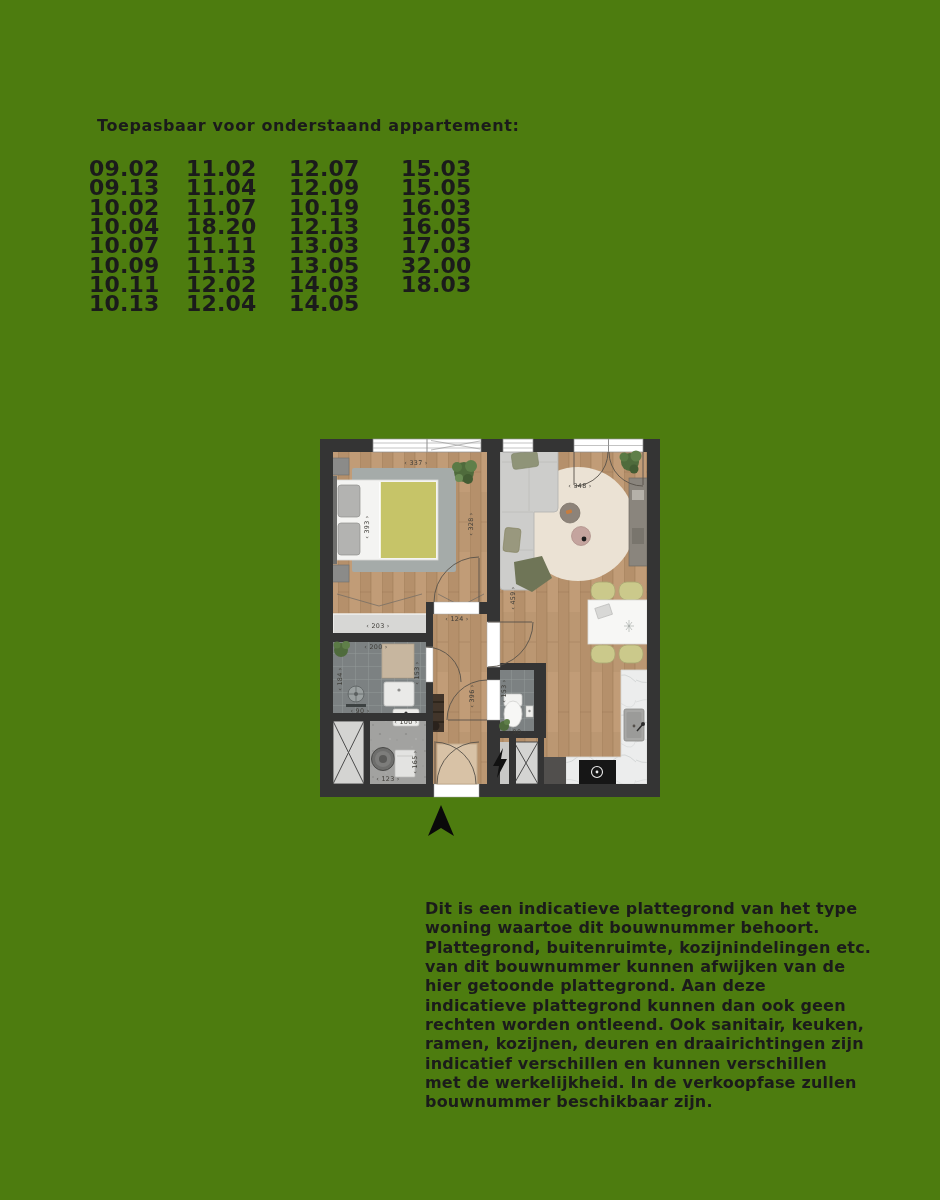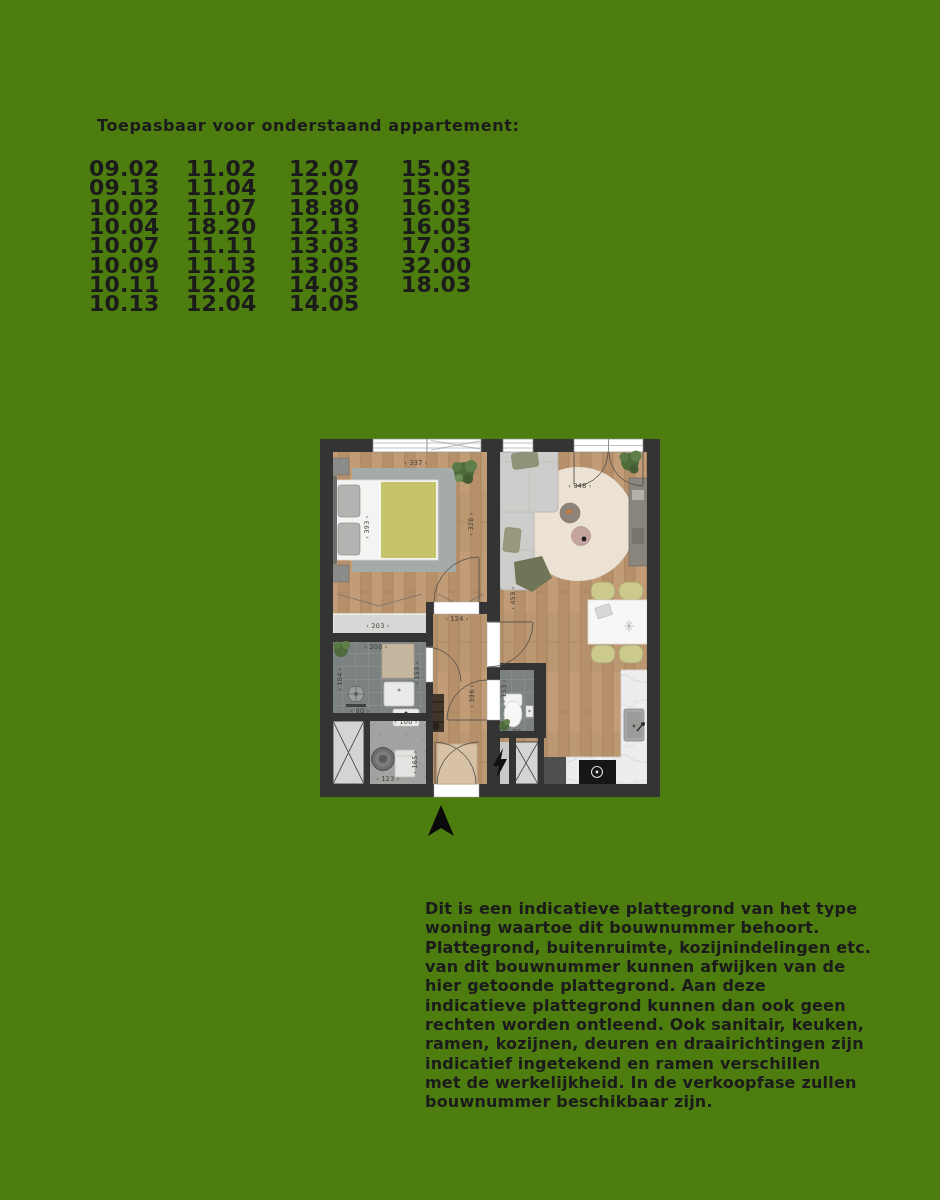--- a/index.html
+++ b/index.html
@@ -44,21 +44,21 @@
         <div class="apt-cell">11.07</div>
         <div class="apt-cell">18.20</div>
         <div class="apt-cell">11.11</div>
         <div class="apt-cell">11.13</div>
         <div class="apt-cell">12.02</div>
         <div class="apt-cell">12.04</div>
       </div>
     <div class="apt-col col-2">
         <div class="apt-cell">12.07</div>
         <div class="apt-cell">12.09</div>
-        <div class="apt-cell">18.80</div>
+        <div class="apt-cell">10.19</div>
         <div class="apt-cell">12.13</div>
         <div class="apt-cell">13.03</div>
         <div class="apt-cell">13.05</div>
         <div class="apt-cell">14.03</div>
         <div class="apt-cell">14.05</div>
       </div>
     <div class="apt-col col-3">
         <div class="apt-cell">15.03</div>
         <div class="apt-cell">15.05</div>
         <div class="apt-cell">16.03</div>
@@ -344,18 +344,18 @@
 
   <div class="disclaimer">
       <div class="disc-line">Dit is een indicatieve plattegrond van het type</div>
       <div class="disc-line">woning waartoe dit bouwnummer behoort.</div>
       <div class="disc-line">Plattegrond, buitenruimte, kozijnindelingen etc.</div>
       <div class="disc-line">van dit bouwnummer kunnen afwijken van de</div>
       <div class="disc-line">hier getoonde plattegrond. Aan deze</div>
       <div class="disc-line">indicatieve plattegrond kunnen dan ook geen</div>
       <div class="disc-line">rechten worden ontleend. Ook sanitair, keuken,</div>
       <div class="disc-line">ramen, kozijnen, deuren en draairichtingen zijn</div>
-      <div class="disc-line">indicatief ingetekend en ramen verschillen</div>
+      <div class="disc-line">indicatief verschillen en kunnen verschillen</div>
       <div class="disc-line">met de werkelijkheid. In de verkoopfase zullen</div>
       <div class="disc-line">bouwnummer beschikbaar zijn.</div>
     </div>
 
 </div>
 
 </body></html>

